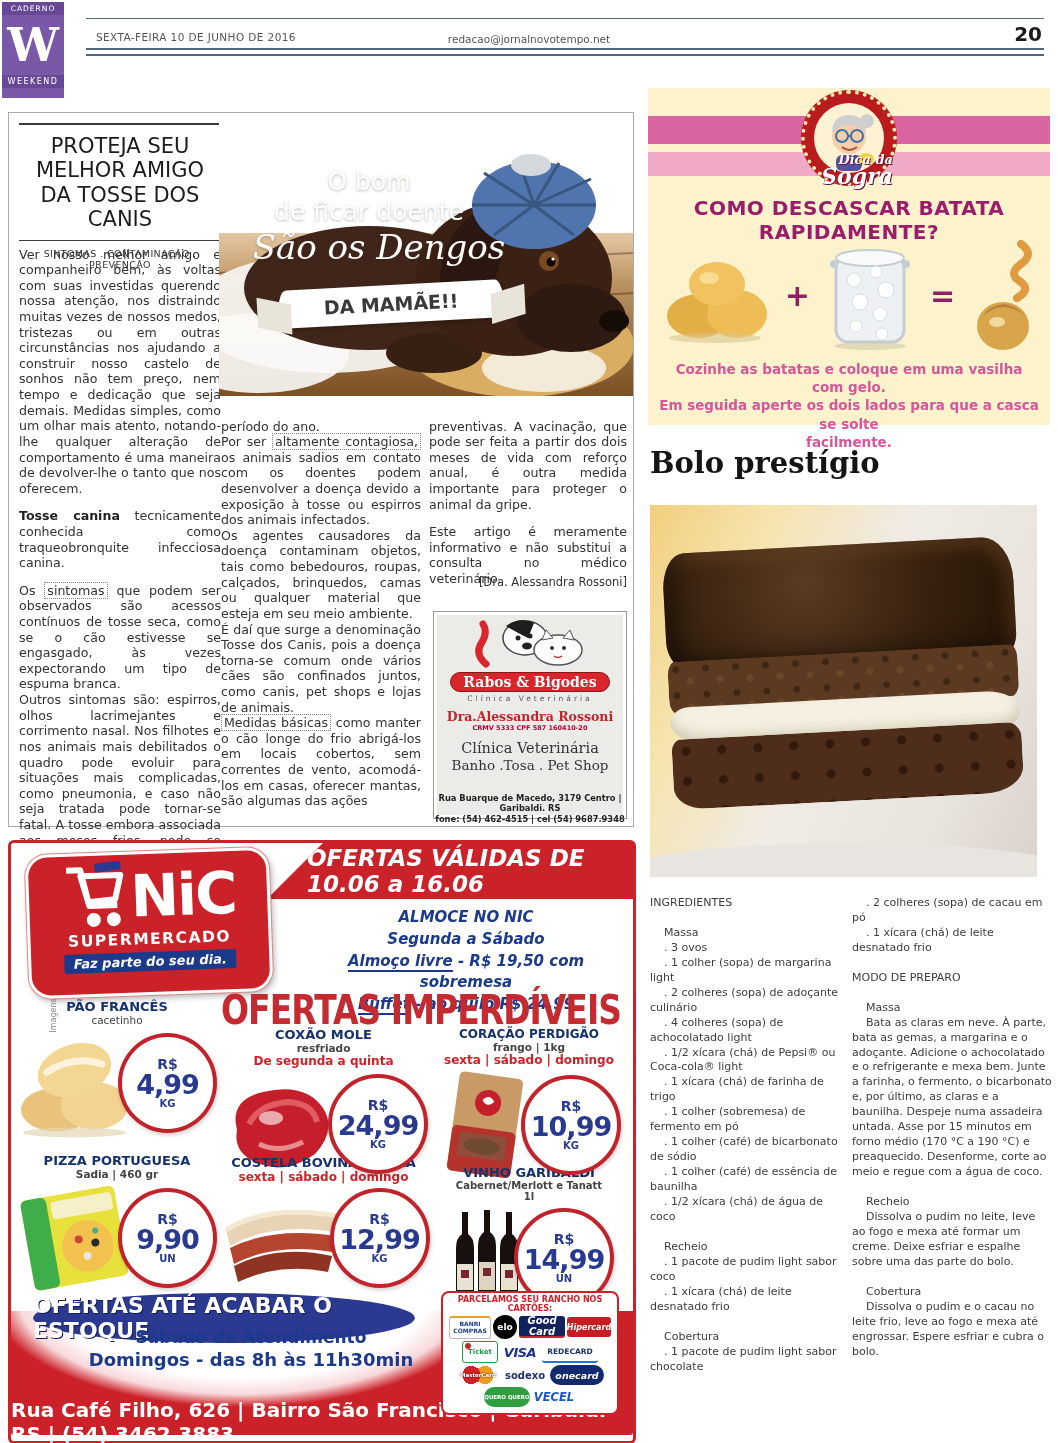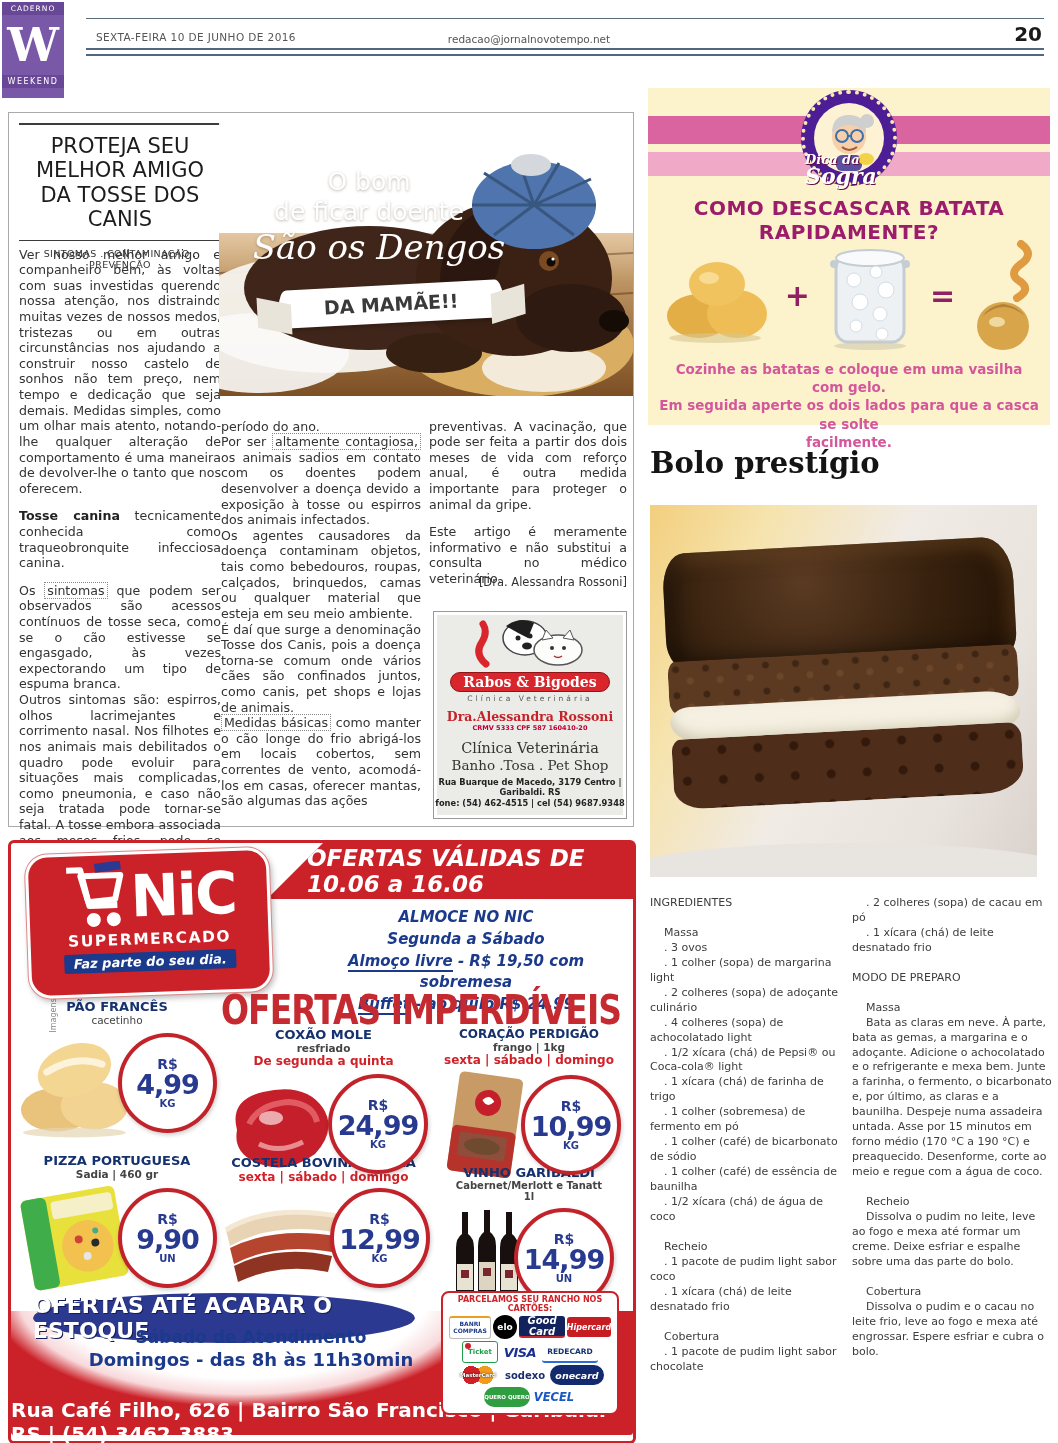--- a/index.html
+++ b/index.html
@@ -49,28 +49,28 @@
   
   .vetad{left:424px;top:498px;width:194px;height:208px;background:#ebebe8;border:1px solid #999;
       box-shadow:inset 0 0 0 3px #fff;text-align:center;padding-top:4px;box-sizing:border-box;}
   .vbrand{display:inline-block;background:#d8262c;color:#fff;font-family:"DejaVu Serif",serif;
       font-weight:bold;font-size:14px;padding:1px 12px;border-radius:10px;border:1px solid #8e1418;}
   .vbrandsub{font-size:7.5px;letter-spacing:3px;color:#555;margin-top:2px;}
   .vdoc{color:#c4232a;font-weight:bold;font-size:12.5px;font-family:"DejaVu Serif",serif;margin-top:6px;}
   .vreg{font-size:6.5px;font-weight:bold;color:#b03;}
   .vs1{font-family:"DejaVu Serif",serif;font-size:14.5px;color:#333;margin-top:8px;}
   .vs2{font-family:"DejaVu Serif",serif;font-size:13.5px;color:#333;margin-top:1px;}
-  .vaddr{font-size:8.3px;font-weight:bold;color:#222;margin-top:4px;}
+  .vaddr{font-size:8.3px;font-weight:bold;color:#222;margin-top:20px;}
   .vphone{font-size:8.3px;font-weight:bold;color:#222;margin-top:1px;}
   
   .dica{left:648px;top:88px;width:402px;height:337px;background:#fcf3cc;}
   .stripe1{left:0;top:28px;width:100%;height:28px;background:#d9649f;}
   .stripe2{left:0;top:64px;width:100%;height:24px;background:#f1a9c8;}
   .dbadge{left:50%;top:2px;transform:translateX(-50%);width:96px;height:96px;border-radius:50%;
-      background:#4c1d95;border:4px dotted #fbe9ae;box-sizing:border-box;z-index:3;text-align:left;}
+      background:#b91c1c;border:4px dotted #fbe9ae;box-sizing:border-box;z-index:3;text-align:right;}
   .dbadge .inner{position:absolute;left:9px;top:9px;width:70px;height:70px;border-radius:50%;background:#fdf3d4;overflow:hidden;}
   .dscript{position:absolute;left:0;bottom:-4px;width:100%;color:#fff;font-family:"DejaVu Serif",serif;
       font-style:italic;font-weight:bold;text-shadow:1px 1px 0 #5e1040;}
   .dscript .l1{font-size:13px;line-height:12px;}
   .dscript .l2{font-size:22px;line-height:20px;}
   .dheadline{left:0;top:108px;width:100%;text-align:center;font-weight:bold;font-size:20px;color:#9b1c6b;letter-spacing:.5px;}
   .dgraph{left:0;top:150px;width:100%;height:115px;display:flex;align-items:center;justify-content:center;gap:14px;}
   .dop{font-size:30px;font-weight:bold;color:#8e2063;}
   .dcaption{left:10px;top:272px;width:382px;text-align:center;font-weight:bold;font-size:13.5px;
       line-height:1.35;color:#d4569b;white-space:pre-line;}

